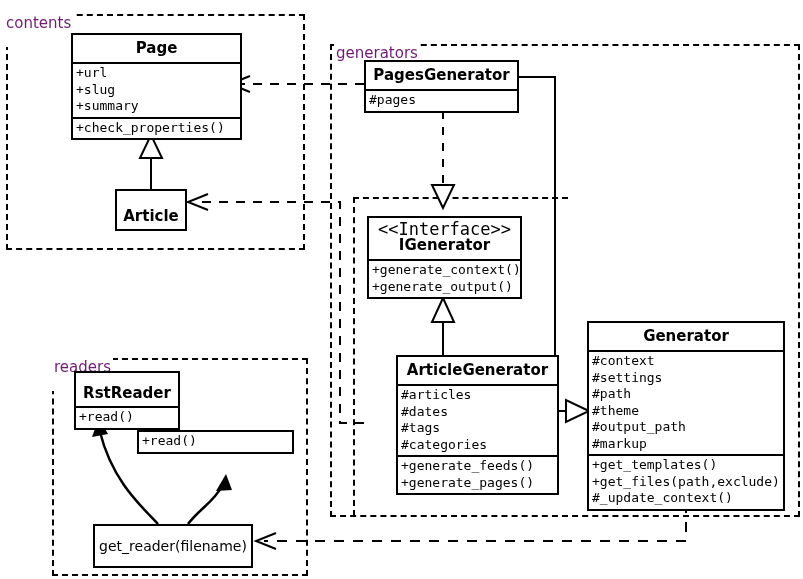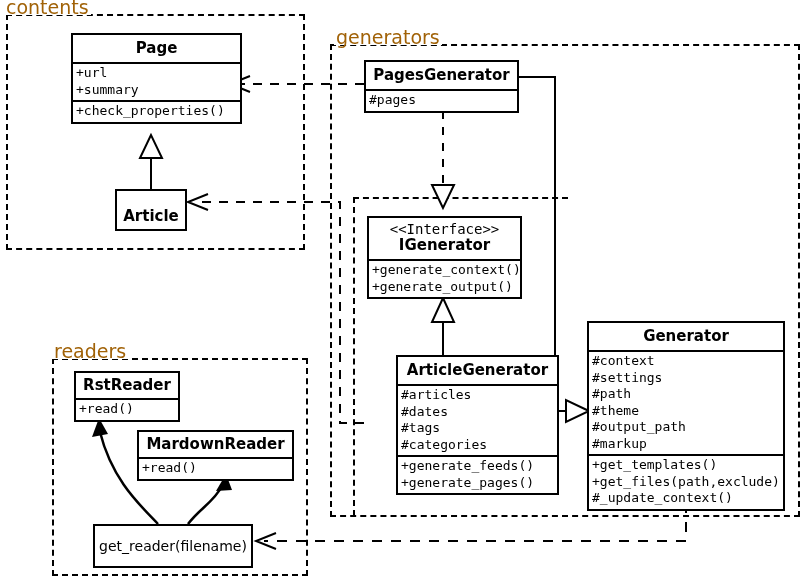--- a/index.html
+++ b/index.html
@@ -21,26 +21,26 @@
 
   
   .pkg {
     position: absolute;
     border: 2px dashed #000;
     box-sizing: border-box;
   }
   .pkg-label {
     position: absolute;
     font-family: "DejaVu Sans", sans-serif;
-    font-size: 19px;
+    font-size: 15px;
     line-height: 15px;
-    color: #a16207;
+    color: #701a75;
     white-space: nowrap;
     background: #fff;
-    padding: 0 2px;
+    padding: 16px 2px;
   }
 
   
   .uml {
     position: absolute;
     box-sizing: border-box;
     border: 2px solid #000;
     background: #ffffff;
   }
   .uml-section {
@@ -54,21 +54,21 @@
     font-weight: bold;
     font-size: 15px;
     font-family: "DejaVu Sans", sans-serif;
     padding: 5px 4px 5px 4px;
     line-height: 17px;
     white-space: nowrap;
   }
   .uml-stereo {
     display: block;
     font-weight: normal;
-    font-size: 14px;
+    font-size: 17px;
     font-family: "DejaVu Sans Mono", monospace;
     line-height: 16px;
   }
   .uml-item {
     font-family: "DejaVu Sans Mono", monospace;
     font-size: 13px;
     line-height: 16.5px;
     padding-left: 3px;
     white-space: nowrap;
   }
@@ -142,20 +142,21 @@
     <polygon points="99,418 92,437 108,434" fill="#000"></polygon>
 
     <path d="M 188,524 C 200,508 214,502 222,486" fill="none" stroke="#000" stroke-width="2.5"></path>
     <polygon points="226,474 216,491 232,490" fill="#000"></polygon>
   </svg>
 
   <div class="uml" style="left:71px; top:33px; width:171px;">
     <div class="uml-section uml-name">Page</div>
     <div class="uml-section uml-members">
       <div class="uml-item">+url</div>
+      <div class="uml-item">+slug</div>
       <div class="uml-item">+summary</div>
     </div>
     <div class="uml-section uml-members">
       <div class="uml-item">+check_properties()</div>
     </div>
   </div>
 
   <div class="uml" style="left:115px; top:189px; width:72px;">
     <div class="uml-section uml-name" style="padding-top:17px; padding-bottom:4px;">Article</div>
   </div>
@@ -203,28 +204,27 @@
       <div class="uml-item">#markup</div>
     </div>
     <div class="uml-section uml-members">
       <div class="uml-item">+get_templates()</div>
       <div class="uml-item">+get_files(path,exclude)</div>
       <div class="uml-item">#_update_context()</div>
     </div>
   </div>
 
   <div class="uml" style="left:74px; top:371px; width:106px;">
-    <div class="uml-section uml-name" style="padding-top:4px; padding-bottom:4px;">RstReader</div>
+    <div class="uml-section uml-name" style="padding-top:12px; padding-bottom:4px;">RstReader</div>
     <div class="uml-section uml-members">
       <div class="uml-item">+read()</div>
     </div>
   </div>
 
   <div class="uml" style="left:137px; top:430px; width:157px;">
-    <div class="uml-section uml-name" style="padding-top:4px; padding-bottom:4px;">MardownReader</div>
     <div class="uml-section uml-members">
       <div class="uml-item">+read()</div>
     </div>
   </div>
 
   <div class="plain-box" style="left:93px; top:524px; width:160px; height:44px;">
     <span>get_reader(filename)</span>
   </div>
 
 </div>

